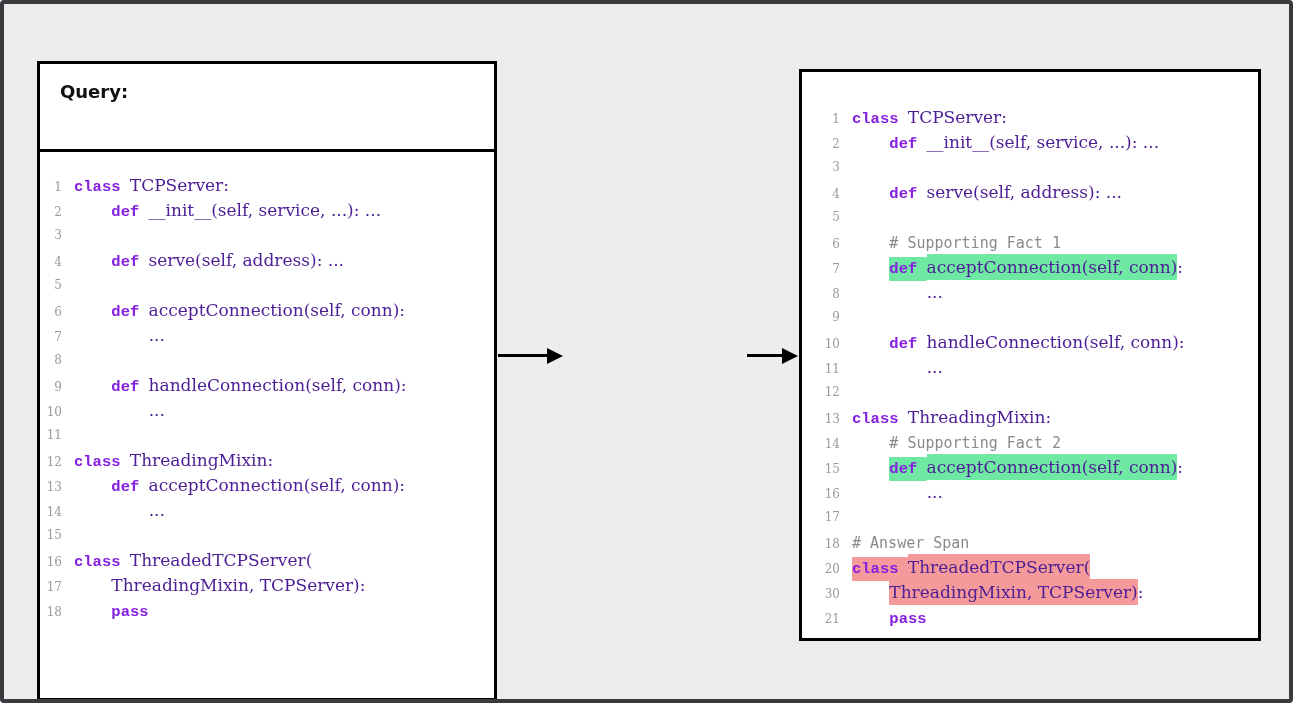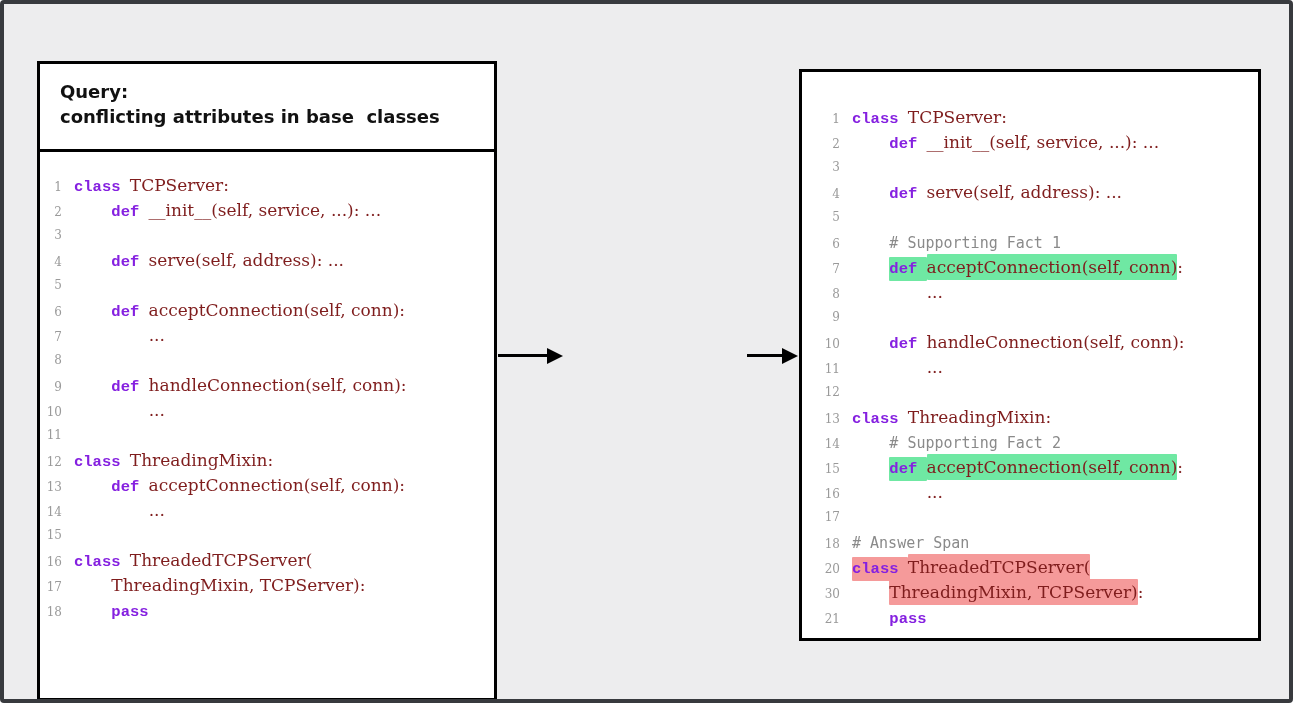--- a/index.html
+++ b/index.html
@@ -19,21 +19,21 @@
   .query-label,.query-text,.context-label{font-family:"DejaVu Sans",sans-serif;font-weight:bold;
           font-size:18px;line-height:25px;color:#111;}
   .query-text{white-space:pre-wrap;}
   .context-label{padding:10px 20px 0 20px;}
   .code{margin-top:21px;}
   .right-panel .code{margin-top:33px;padding-left:16px;}
   .code-line{display:flex;align-items:baseline;height:25px;line-height:25px;white-space:pre;}
   .ln{flex:none;width:34px;text-align:right;padding-right:12px;
       font-family:"DejaVu Serif",serif;font-size:12px;color:var(--line-number);}
   .code-text{flex:1;}
-  .seg.id{font-family:"DejaVu Serif",serif;font-size:17px;color:#7f1d1d;}
+  .seg.id{font-family:"DejaVu Serif",serif;font-size:17px;color:#4c1d95;}
   .seg.kw{font-family:Liberation Mono, monospace;font-weight:bold;font-size:15.5px;color:var(--keyword);}
   .seg.ind{font-family:"DejaVu Sans Mono",monospace;font-size:15.5px;}
   .seg.cm{font-family:"DejaVu Sans Mono",monospace;font-size:15px;color:var(--comment);}
   .seg.hl-green{background:var(--highlight-green);padding:3px 0;border-radius:1px;}
   .seg.hl-red{background:var(--highlight-red);padding:3px 0;border-radius:1px;}
   .span-box{position:absolute;left:560px;top:321px;width:182px;height:62px;
       background:var(--predictor-fill);border:3px solid var(--predictor-border);
       display:flex;align-items:center;justify-content:center;}
   .span-box::before,.span-box::after{content:"";position:absolute;top:0;bottom:0;width:3px;
       background:var(--predictor-border);}
@@ -47,21 +47,20 @@
   .arrow-right{left:743px;top:350px;width:36px;}
 </style>
 </head>
 <body>
 
 <div class="canvas">
 
   <div class="panel left-panel">
     <div class="query-section">
       <div class="query-label">Query:</div>
-      <div class="query-text">conflicting attributes in base  classes</div>
     </div>
     <div class="code">
         <div class="code-line"><span class="ln">1</span><span class="code-text"><span class="seg kw">class </span><span class="seg id">TCPServer:</span></span></div>
         <div class="code-line"><span class="ln">2</span><span class="code-text"><span class="seg ind">    </span><span class="seg kw">def </span><span class="seg id">__init__(self, service, ...): ...</span></span></div>
         <div class="code-line"><span class="ln">3</span><span class="code-text"></span></div>
         <div class="code-line"><span class="ln">4</span><span class="code-text"><span class="seg ind">    </span><span class="seg kw">def </span><span class="seg id">serve(self, address): ...</span></span></div>
         <div class="code-line"><span class="ln">5</span><span class="code-text"></span></div>
         <div class="code-line"><span class="ln">6</span><span class="code-text"><span class="seg ind">    </span><span class="seg kw">def </span><span class="seg id">acceptConnection(self, conn):</span></span></div>
         <div class="code-line"><span class="ln">7</span><span class="code-text"><span class="seg ind">        </span><span class="seg id">...</span></span></div>
         <div class="code-line"><span class="ln">8</span><span class="code-text"></span></div>

